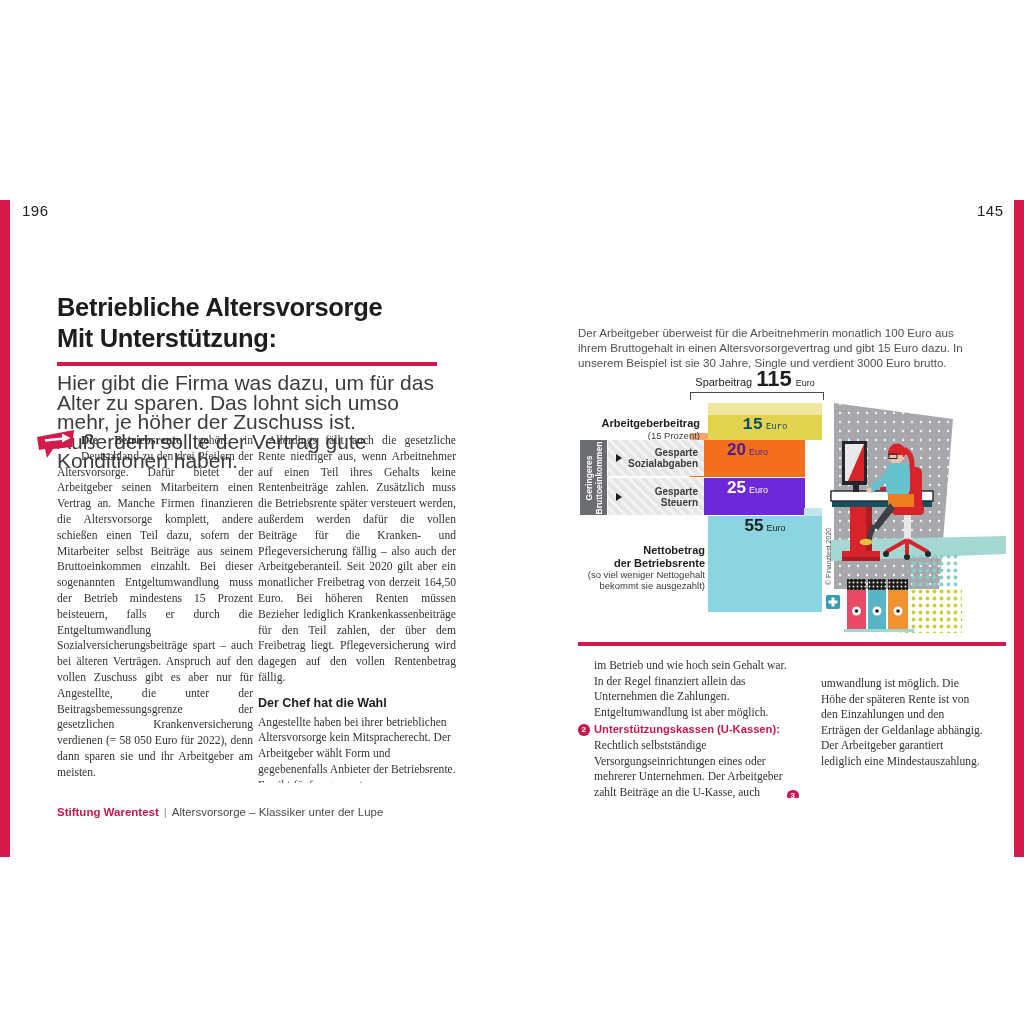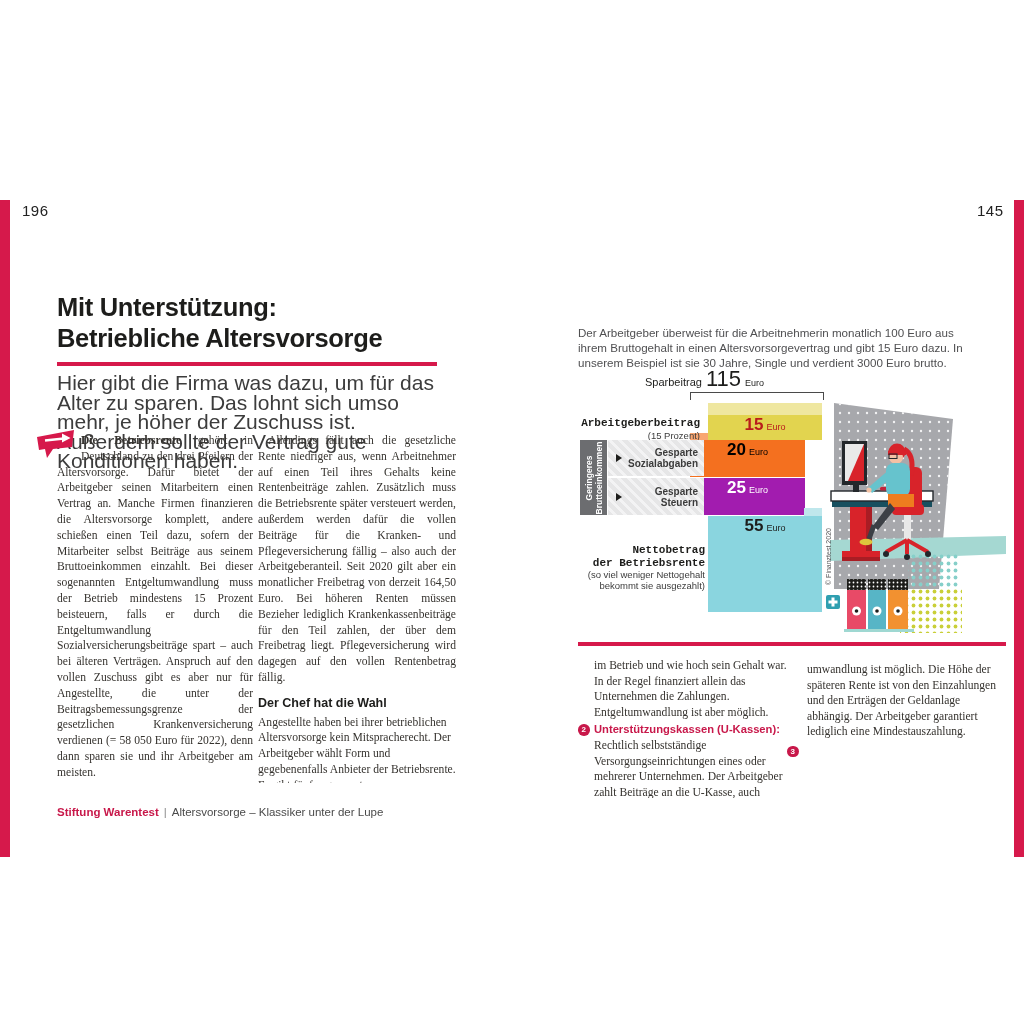--- a/index.html
+++ b/index.html
@@ -27,30 +27,30 @@
        background:#c8184a;color:#fff;font-family:"Liberation Sans",sans-serif;
        font-size:8px;font-weight:bold;display:flex;align-items:center;justify-content:center;}
   .redb{color:#c8184a;font-weight:bold;font-family:"Liberation Sans",sans-serif;font-size:11.2px;text-align:center;}
   .footer{left:57px;top:806px;font-size:11.5px;color:#4a4a4a;}
   .footer b{color:#c8184a;}
   .footer .sep{color:#8a8a8a;padding:0 5px;}
 
   
   .chart-title{left:578px;top:297px;font-size:17.5px;font-weight:bold;color:#1d1d1b;}
   .chart-desc{left:578px;top:326px;width:402px;font-size:11.6px;line-height:14.8px;color:#4f4f51;}
-  .spar{left:645px;top:366px;width:220px;display:flex;align-items:baseline;justify-content:flex-start;gap:4px;}
+  .spar{left:645px;top:366px;width:220px;display:flex;align-items:baseline;justify-content:center;gap:4px;}
   .spar .l1{font-size:11px;color:#1d1d1b;}
-  .spar .v{font-size:22px;font-weight:normal;}
+  .spar .v{font-size:22px;font-weight:bold;}
   .spar .u{font-size:9px;}
   .bracket{left:690px;top:392px;width:132px;height:7px;border:1px solid #4a4a4a;border-bottom:none;}
   .bar{display:flex;align-items:baseline;justify-content:center;gap:3px;}
   .bar .v{font-size:17px;font-weight:bold;}
   .bar .u{font-size:9px;}
   .lab-right{text-align:right;}
-  .lab-bold{font-size:11px;font-weight:bold;line-height:12.5px;color:#1d1d1b;font-family:Liberation Mono, monospace;}
+  .lab-bold{font-size:11px;font-weight:bold;line-height:12.5px;color:#1d1d1b;}
   .lab-reg{font-size:9.5px;line-height:11px;color:#3c3c3c;}
   .sidebar{left:580px;top:440px;width:27px;height:75px;background:#6c6d70;}
   .sidebar .rot{position:absolute;left:50%;top:50%;width:76px;
                 transform:translate(-50%,-50%) rotate(-90deg);
                 text-align:center;color:#fff;font-size:8.5px;font-weight:bold;line-height:9.5px;}
   .hatch{left:608px;top:440px;width:96px;height:36px;
          background:repeating-linear-gradient(45deg,#e6e6e7 0 4px,#f3f3f4 4px 7px);
          display:flex;align-items:center;}
   .tri{width:0;height:0;border-left:6px solid #1d1d1b;border-top:4px solid transparent;
        border-bottom:4px solid transparent;margin-left:8px;}
@@ -66,22 +66,22 @@
 
 <div id="canvas">
 
   <div class="abs edge" style="left:0;"></div>
   <div class="abs edge" style="left:1014px;"></div>
 
   <div class="abs pagenum" style="left:22px;">196</div>
   <div class="abs pagenum" style="left:977px;">145</div>
 
   <div class="abs main-title">
+    <div>Betriebliche Altersvorsorge</div>
     <div>Mit Unterstützung:</div>
-    <div>Betriebliche Altersvorsorge</div>
   </div>
   <div class="abs title-rule"></div>
 
   <div class="abs intro">Hier gibt die Firma was dazu, um für das Alter zu sparen. Das lohnt sich umso mehr, je höher der Zuschuss ist. Außerdem sollte der Vertrag gute Konditionen haben.</div>
 
   <div class="abs" style="left:37px;top:430px;width:37px;height:29px;">
     <svg width="37" height="29" viewBox="0 0 37 29">
       <polygon points="0,7 37,0 35,17 16,19 10,28 8,19 2,20" fill="#d6194b"></polygon>
       <line x1="8" y1="10.5" x2="27" y2="8.5" stroke="#ffffff" stroke-width="2.4"></line>
       <polygon points="25,3.5 33.5,8 25,12.5" fill="#ffffff"></polygon>
@@ -111,30 +111,30 @@
   <div class="abs spar">
     <span class="l1">Sparbeitrag</span>
     <span class="v">115</span>
     <span class="u">Euro</span>
   </div>
   <div class="abs bracket"></div>
 
   <div class="abs" style="left:690px;top:433px;width:20px;height:9px;background:#f8a671;"></div>
   <div class="abs" style="left:708px;top:403px;width:114px;height:37px;background:#e2d44f;">
     <div style="height:12px;background:#efe7a0;"></div>
-    <div class="bar" style="height:25px;color:#b91c1c;">
+    <div class="bar" style="height:25px;color:#0c4a6e;font-family:Liberation Mono, monospace;">
       <span class="v">15</span>
       <span class="u">Euro</span>
     </div>
   </div>
-  <div class="abs bar" style="left:690px;top:440px;width:115px;height:37px;background:#f4701f;color:#000000;">
+  <div class="abs bar" style="left:690px;top:440px;width:115px;height:37px;background:#f4701f;color:#4c1d95;">
     <span class="v">20</span>
     <span class="u">Euro</span>
   </div>
-  <div class="abs bar" style="left:690px;top:478px;width:115px;height:37px;background:#a21caf;color:#fff;">
+  <div class="abs bar" style="left:690px;top:478px;width:115px;height:37px;background:#6d28d9;color:#fff;">
     <span class="v">25</span>
     <span class="u">Euro</span>
   </div>
   <div class="abs" style="left:804px;top:508px;width:18px;height:9px;background:#bfe7ec;"></div>
   <div class="abs bar" style="left:708px;top:516px;width:114px;height:96px;background:#8ad5df;color:#1d1d1b;">
     <span class="v">55</span>
     <span class="u">Euro</span>
   </div>
 
   <div class="abs lab-right" style="left:540px;top:417px;width:160px;">
@@ -264,19 +264,19 @@
 
   <div class="abs rcol" style="left:578px;top:658px;width:209px;height:140px;overflow:hidden;">
     <p class="cont" style="margin:0;font-family:Liberation Serif, serif;">im Betrieb und wie hoch sein Gehalt war. In der Regel finanziert allein das Unternehmen die Zahlungen. Entgeltumwandlung ist aber möglich.</p>
     <div class="list-item">
       <span class="num">2</span>
       <span><b class="redb">Unterstützungskassen (U-Kassen):</b><span> Rechtlich selbstständige Versorgungseinrichtungen eines oder mehrerer Unternehmen. Der Arbeitgeber zahlt Beiträge an die U-Kasse, auch Entgelt-</span></span>
     </div>
   </div>
 
   <div class="abs rcol" style="left:787px;top:658px;width:214px;height:140px;overflow:hidden;">
-    <p class="cont" style="margin:4px;">umwandlung ist möglich. Die Höhe der späteren Rente ist von den Einzahlungen und den Erträgen der Geldanlage abhängig. Der Arbeitgeber garantiert lediglich eine Mindestauszahlung.</p>
+    <p class="cont" style="margin:18px;">umwandlung ist möglich. Die Höhe der späteren Rente ist von den Einzahlungen und den Erträgen der Geldanlage abhängig. Der Arbeitgeber garantiert lediglich eine Mindestauszahlung.</p>
     <div class="list-item">
       <span class="num">3</span>
     </div>
   </div>
 
 </div>
 
 </body></html>

